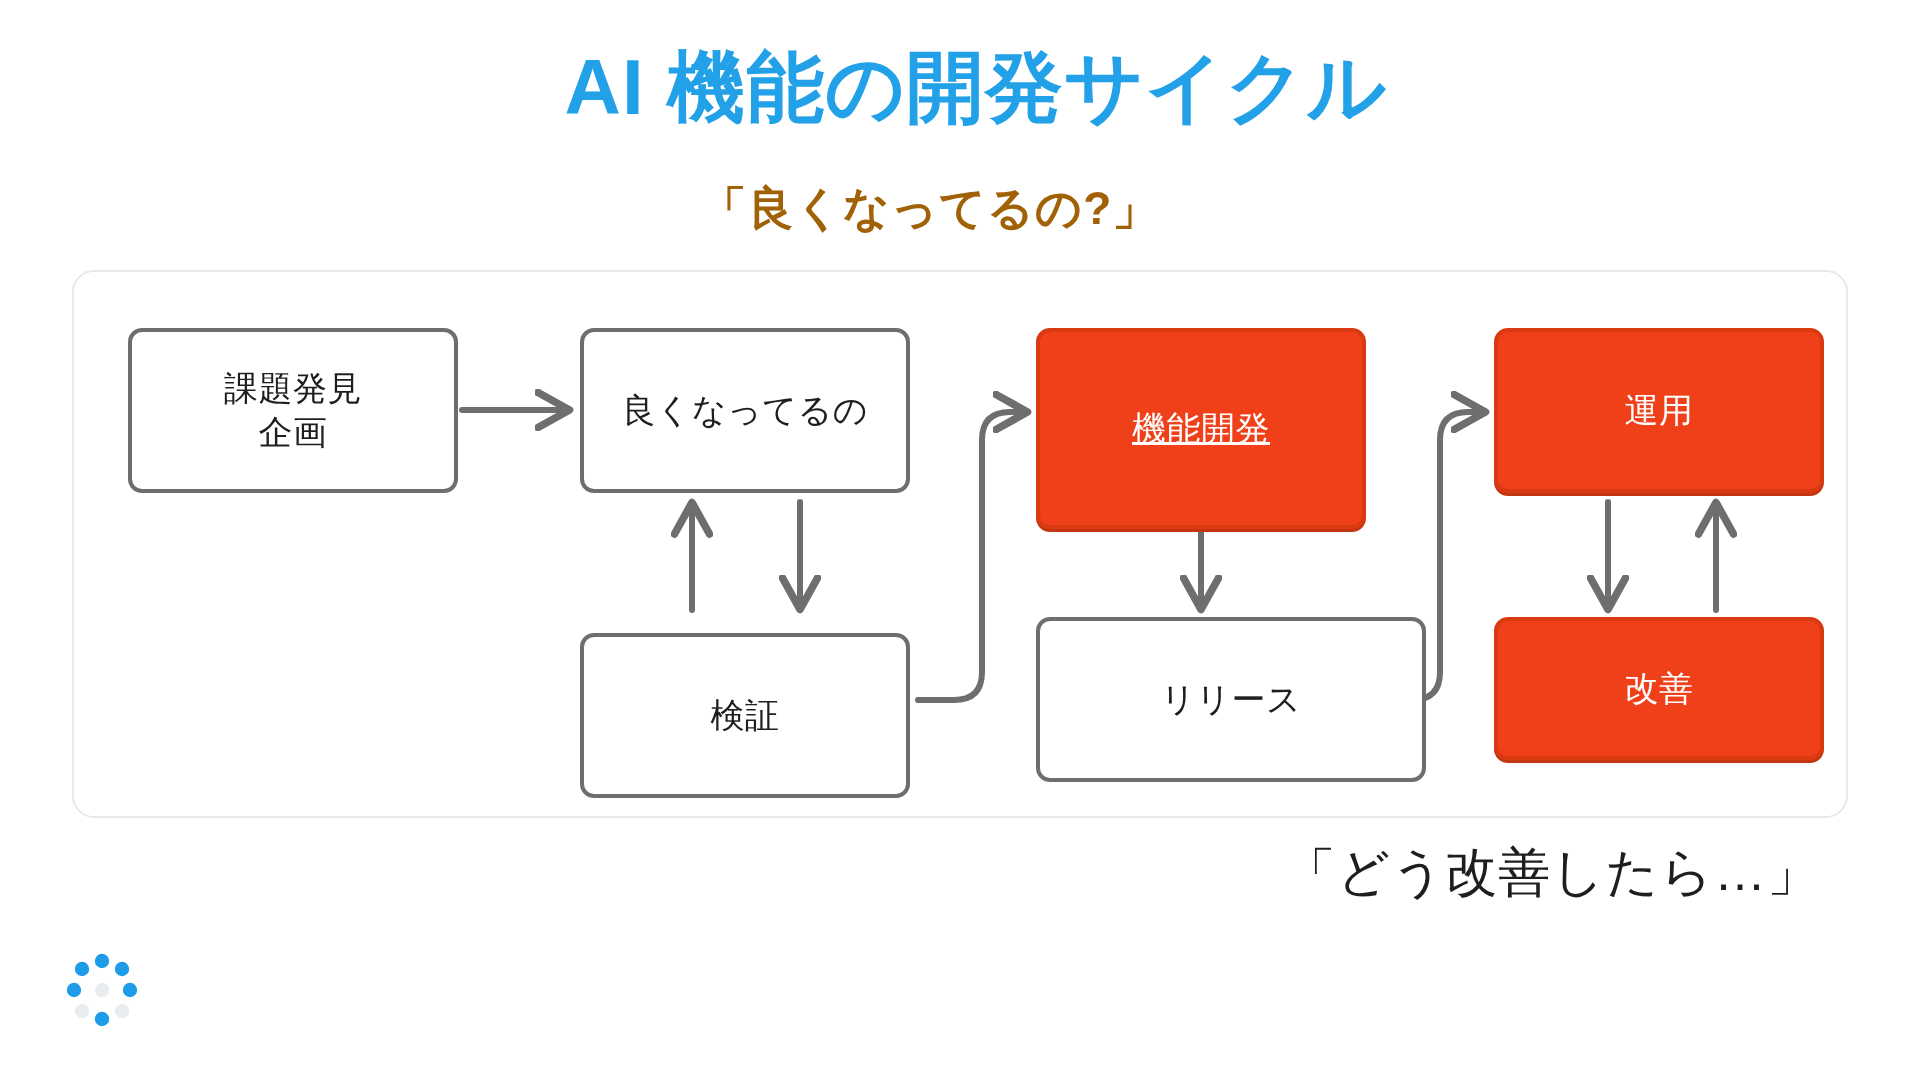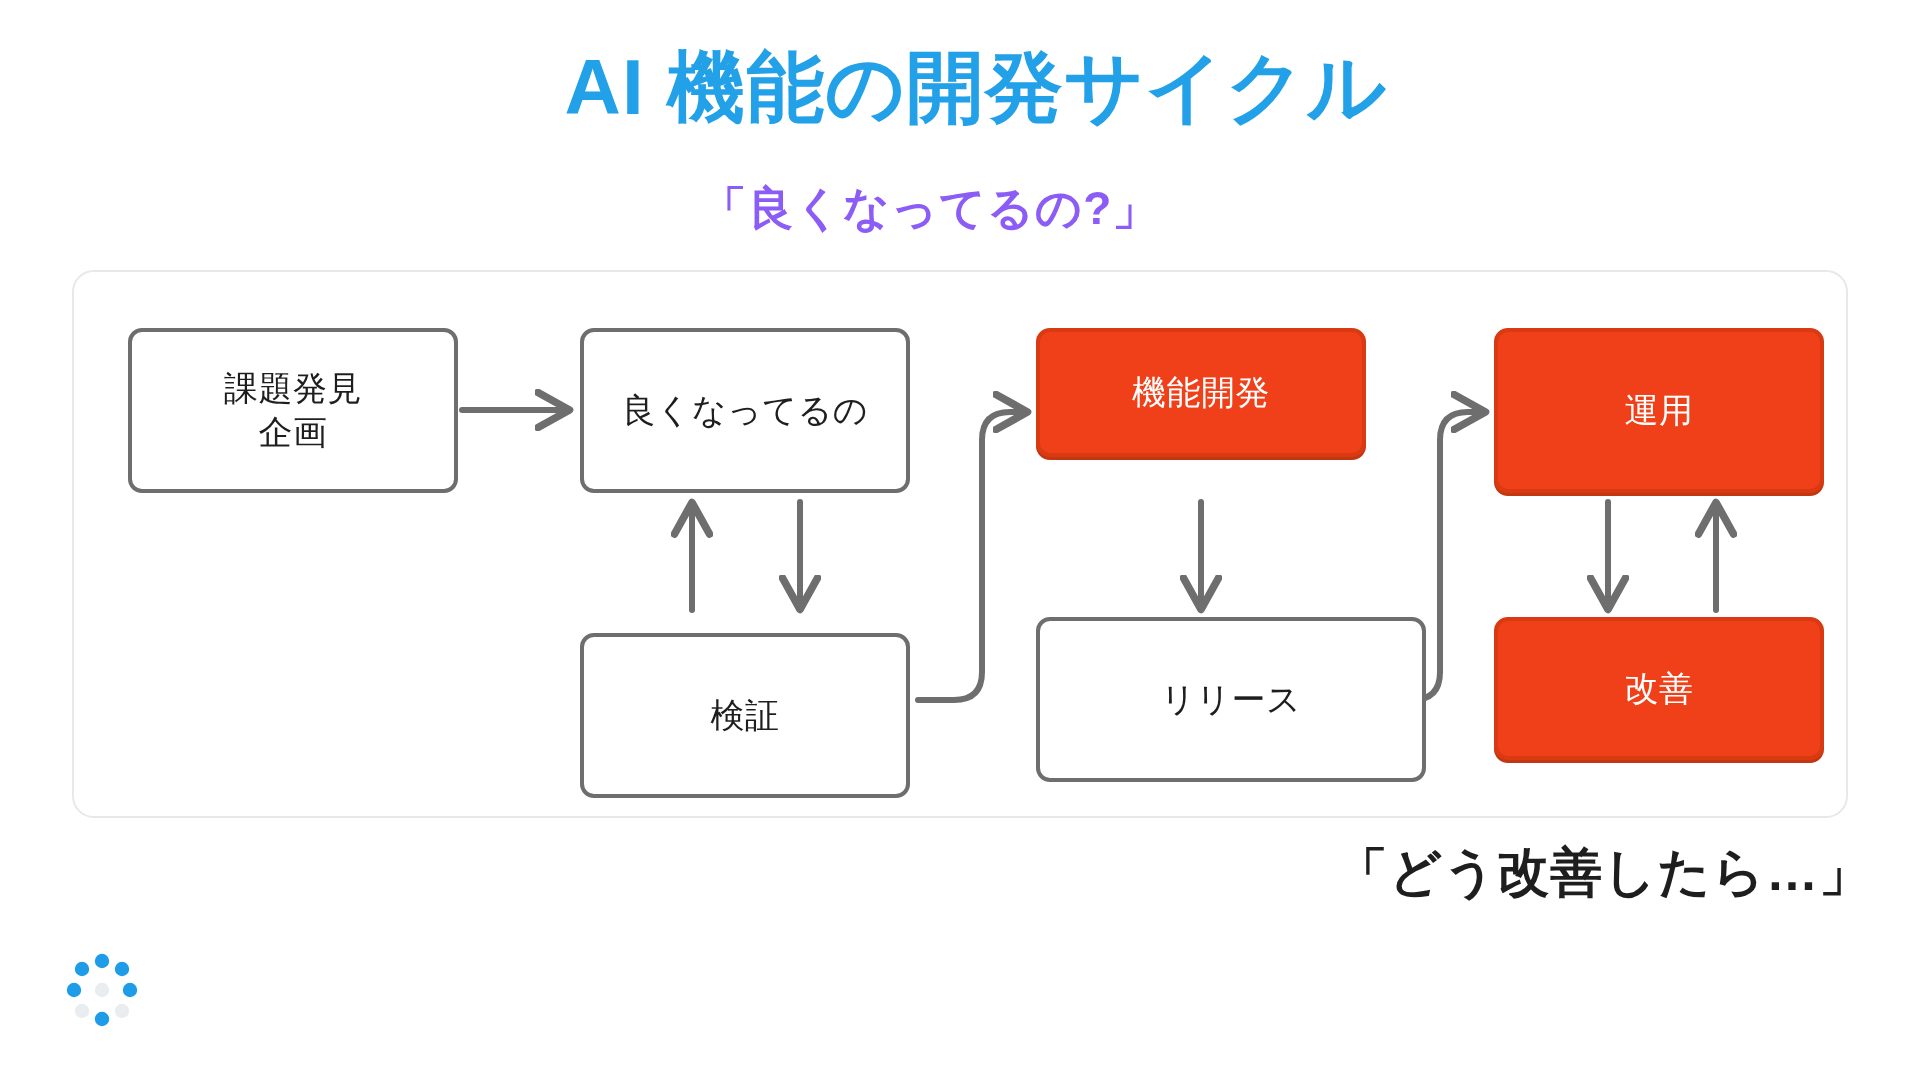--- a/index.html
+++ b/index.html
@@ -31,21 +31,21 @@
     margin-left: 16px;
   }
   #subtitle-question {
     position: absolute;
     top: 178px;
     left: 0;
     width: 1920px;
     text-align: center;
     font-size: 46px;
     font-weight: bold;
-    color: #8b5cf6;
+    color: #a16207;
     letter-spacing: 1px;
     white-space: nowrap;
     padding-right: 60px;
     box-sizing: border-box;
   }
 
   
   #diagram-container {
     position: absolute;
     left: 72px;
@@ -79,45 +79,45 @@
     background: #EF4019;
     border: 4px solid #D93A12;
     color: #ffffff;
     box-shadow: 0 3px 0 #C23612;
   }
 
   
   #node-ideation   { left: 54px;   top: 56px;  width: 330px; height: 165px; }
   #node-prototype  { left: 506px;  top: 56px;  width: 330px; height: 165px; }
   #node-validation { left: 506px;  top: 361px; width: 330px; height: 165px; }
-  #node-feature    { left: 962px;  top: 56px;  width: 330px; height: 129px; }
+  #node-feature    { left: 962px;  top: 56px;  width: 330px; height: 201px; text-decoration: underline; }
   #node-release    { left: 962px;  top: 345px; width: 390px; height: 165px; }
   #node-operation  { left: 1420px; top: 56px;  width: 330px; height: 165px; }
   #node-improve    { left: 1420px; top: 345px; width: 330px; height: 143px; }
 
   #connector-layer {
     position: absolute;
     left: 0;
     top: 0;
     width: 1776px;
     height: 548px;
     pointer-events: none;
   }
 
   
   #bottom-caption {
     position: absolute;
     top: 838px;
     left: 0;
     width: 1920px;
     text-align: right;
-    padding-right: 48px;
+    padding-right: 100px;
     box-sizing: border-box;
     font-size: 52px;
-    font-weight: bold;
+    font-weight: normal;
     color: #1E1E1E;
     letter-spacing: 1px;
     white-space: nowrap;
   }
 
   
   #brand-logo {
     position: absolute;
     left: 60px;
     bottom: 48px;

